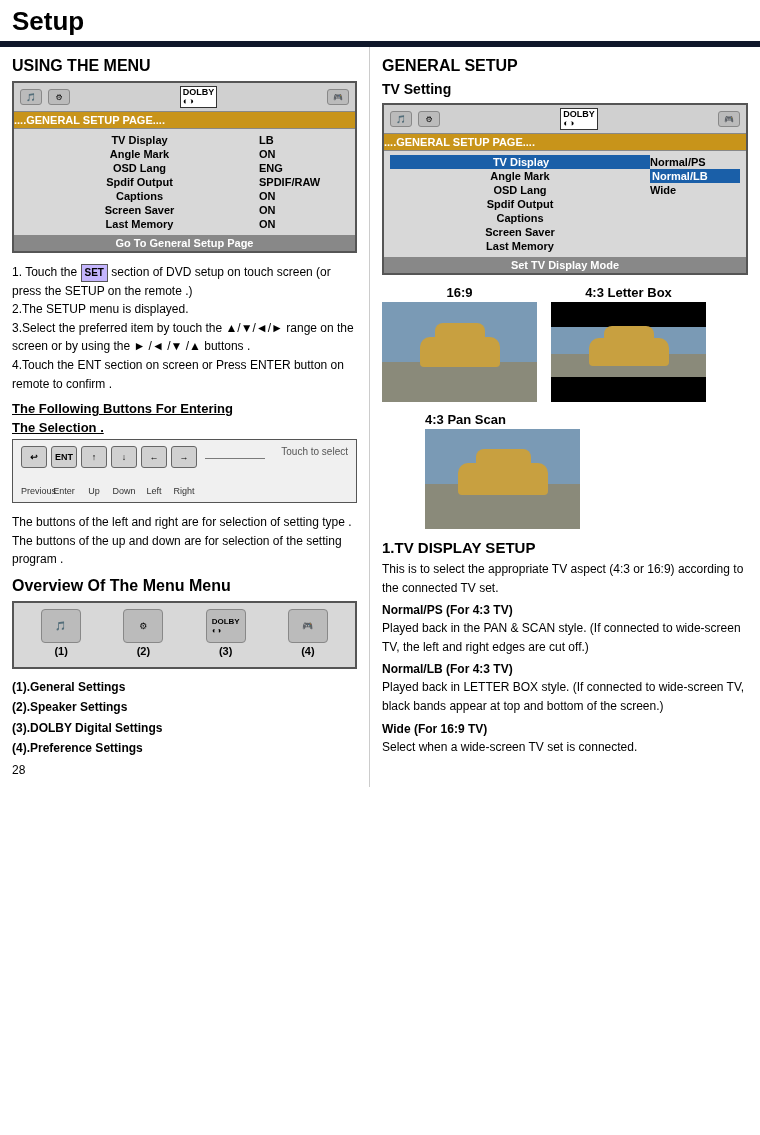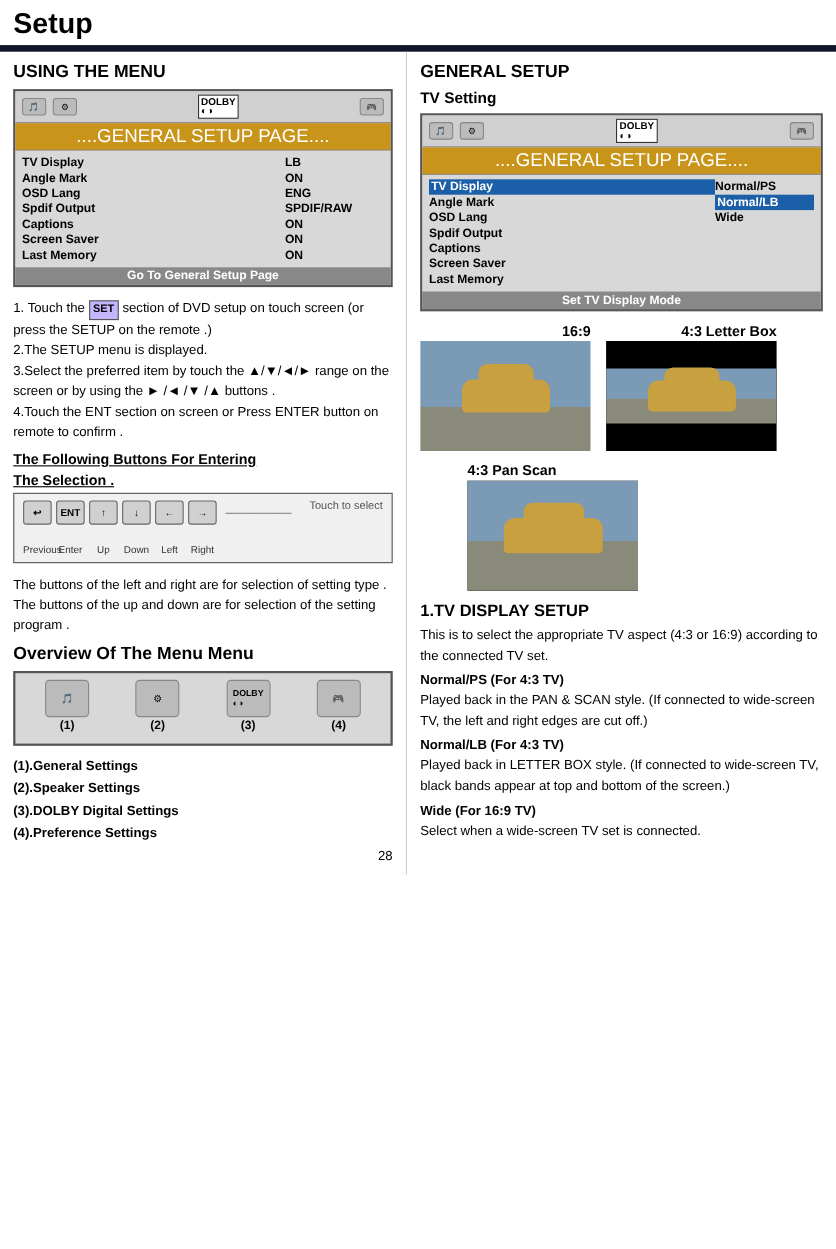--- a/index.html
+++ b/index.html
@@ -85,39 +85,39 @@
       border: 1px solid #888;
       border-radius: 3px;
       display: inline-flex;
       align-items: center;
       justify-content: center;
       font-size: 8px;
     }
     .menu-banner {
       background: #c8941a;
       color: #fff;
-      text-align: center;
-      font-weight: normal;
-      font-size: 17px;
+      font-weight: bold;
+      font-size: 11px;
       padding: 2px 0;
       border-bottom: 1px solid #888;
     }
     .menu-body {
       display: flex;
       padding: 4px 6px;
       background: #d8d8d8;
     }
     .menu-left-items {
       flex: 1;
     }
     .menu-item {
       font-size: 11px;
       font-weight: bold;
       color: #000;
       padding: 1px 0;
+      text-align: center;
     }
     .menu-item.selected {
       background: #1a5fa8;
       color: #fff;
       padding-left: 2px;
     }
     .menu-right-items {
       width: 90px;
       text-align: left;
     }
@@ -245,36 +245,36 @@
 
     
     .overview-list {
       font-size: 12px;
       font-weight: bold;
       line-height: 1.7;
     }
 
     
     .page-number {
-      text-align: right;
+      text-align: left;
       font-size: 12px;
       margin-top: 4px;
     }
 
     
     .tv-display-boxes {
       display: flex;
       gap: 14px;
       margin-bottom: 10px;
       margin-top: 8px;
     }
     .tv-display-item {
       display: flex;
       flex-direction: column;
-      align-items: flex-end;
+      align-items: center;
     }
     .tv-img {
       width: 155px;
       height: 100px;
       background: #555;
       position: relative;
       overflow: hidden;
     }
     .tv-img-car {
       width: 100%;

